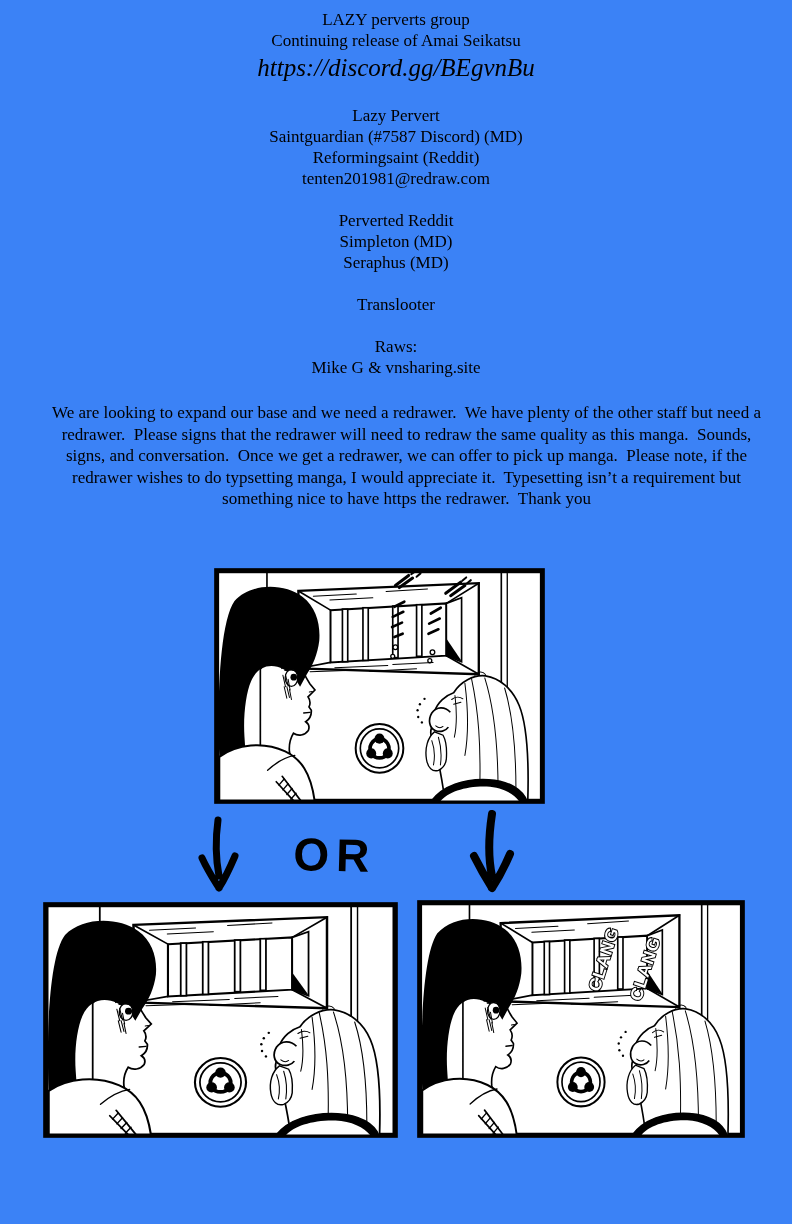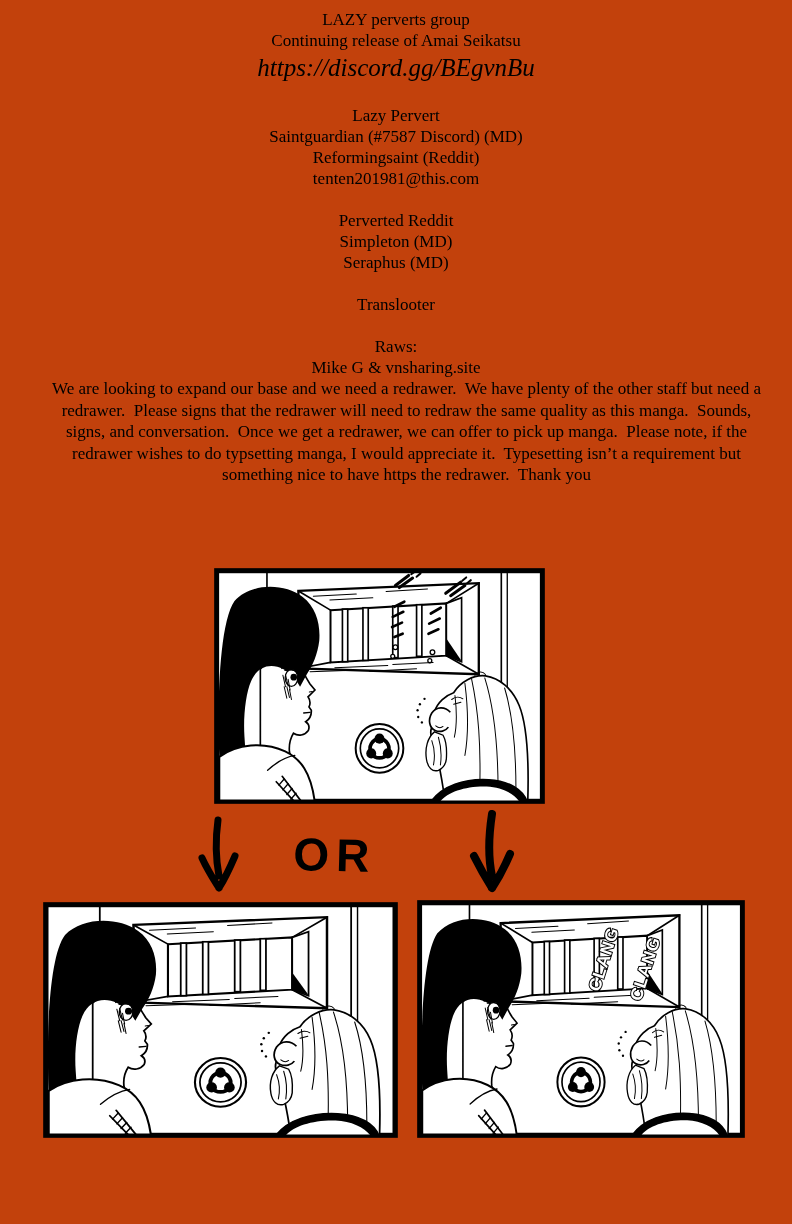--- a/index.html
+++ b/index.html
@@ -1,22 +1,22 @@
 <!DOCTYPE html>
 <html><head>
 <meta charset="utf-8">
 <style>
   html,body{margin:0;padding:0;background:#fff;}
-  .page{position:relative;width:792px;height:1224px;background:#c2410c;overflow:hidden;
+  .page{position:relative;width:792px;height:1224px;background:#3b82f6;overflow:hidden;
         font-family:"Liberation Serif", serif;color:#000;}
   .credits-wrap{position:absolute;left:0;top:0;width:792px;padding-top:9px;text-align:center;}
   .c-line{font-size:17px;line-height:21px;white-space:pre;}
   .url-line{font-size:25px;line-height:33px;white-space:pre;font-style:italic;}
   .sec{margin-top:21px;}
-  .para{padding-left:21px;}
+  .para{margin-top:24px;padding-left:21px;}
   .p-line{font-size:17px;line-height:21.5px;white-space:pre;text-align:center;}
   .panel{position:absolute;}
   .panel svg{display:block;width:100%;height:100%;}
   .arrow{position:absolute;}
   .or-label{position:absolute;left:290px;top:828px;width:90px;text-align:center;
             font-family:"Liberation Sans", sans-serif;font-weight:700;font-size:46px;
             letter-spacing:7px;transform:rotate(1.5deg);}
   
   .ink{stroke:#000;fill:none;stroke-linecap:round;}
   .paper{fill:#fff;stroke:#000;}
@@ -28,21 +28,21 @@
 
   <div class="credits-wrap">
     <div class="c-line">LAZY perverts group</div>
     <div class="c-line">Continuing release of Amai Seikatsu</div>
     <div class="url-line">https://discord.gg/BEgvnBu</div>
 
     <div class="sec">
       <div class="c-line">Lazy Pervert</div>
       <div class="c-line">Saintguardian (#7587 Discord) (MD)</div>
       <div class="c-line">Reformingsaint (Reddit)</div>
-      <div class="c-line">tenten201981@this.com</div>
+      <div class="c-line">tenten201981@redraw.com</div>
     </div>
 
     <div class="sec">
       <div class="c-line">Perverted Reddit</div>
       <div class="c-line">Simpleton (MD)</div>
       <div class="c-line">Seraphus (MD)</div>
     </div>
 
     <div class="sec">
       <div class="c-line">Translooter</div>

